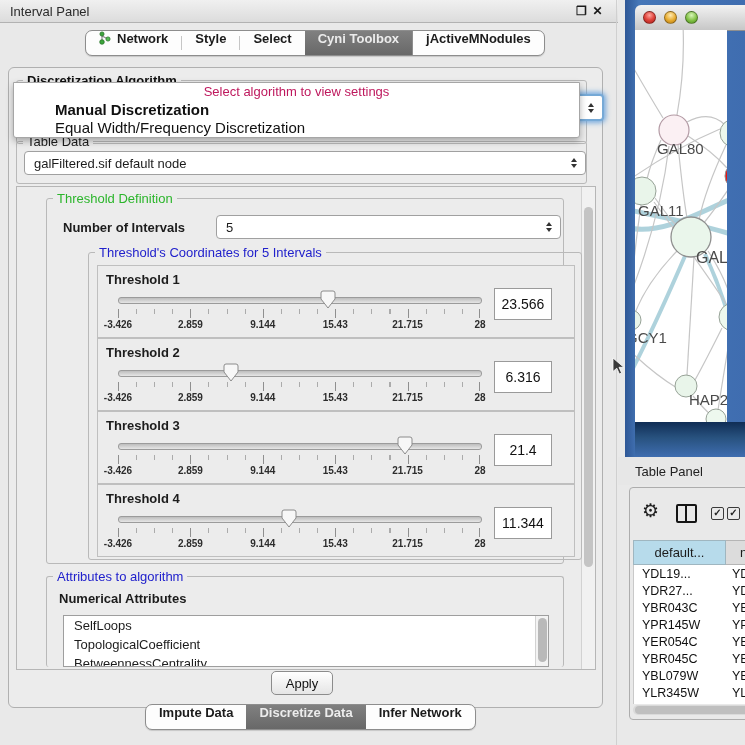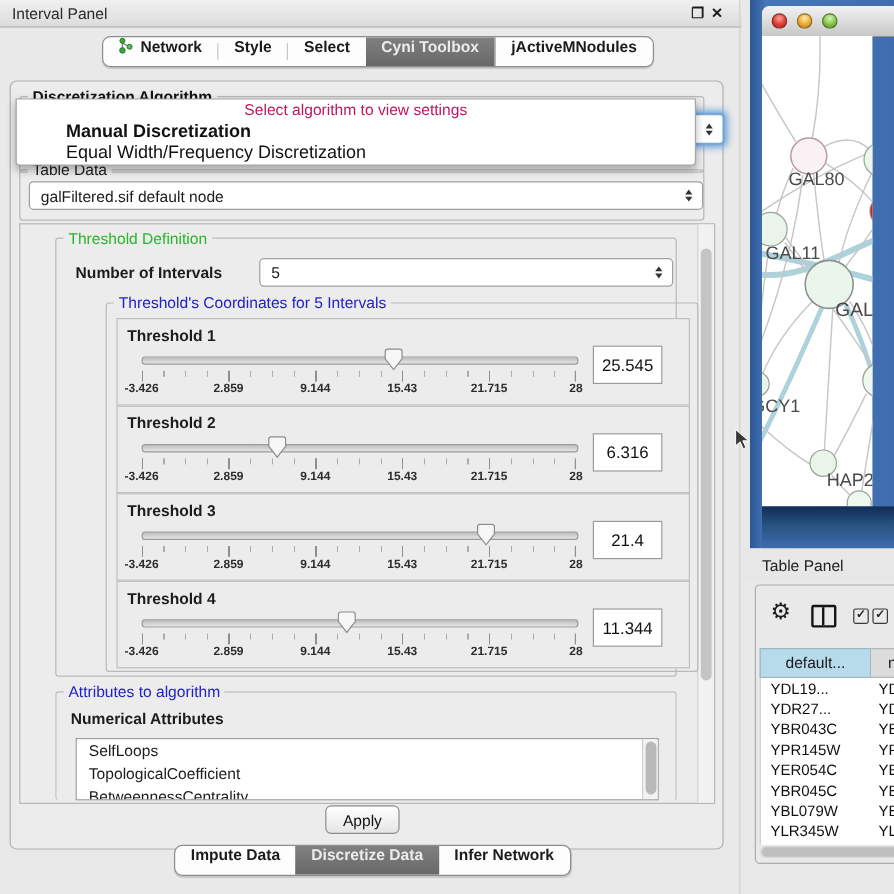--- a/index.html
+++ b/index.html
@@ -211,21 +211,21 @@
       </div>
       <div class="ticks"></div>
       <div class="ticklabels">
         <span>-3.426</span>
           <span>2.859</span>
         <span>9.144</span>
           <span>15.43</span>
         <span>21.715</span>
           <span>28</span>
       </div>
-      <div class="valuebox">25.545</div>
+      <div class="valuebox">23.566</div>
     </div>
 
     <div class="tpanel" style="top:85px;">
       <div class="tlabel">Threshold 2</div>
       <div class="track">
         <span class="thumb" style="left: calc(31% - 8px);">
           <svg width="16" height="20" viewBox="0 0 16 20">
               <path d="M3 1 h10 a2 2 0 0 1 2 2 v6 L8 18 L1 9 v-6 a2 2 0 0 1 2 -2 z" fill="#f7f7f7" stroke="#8c8c8c"></path>
             </svg>
         </span>

